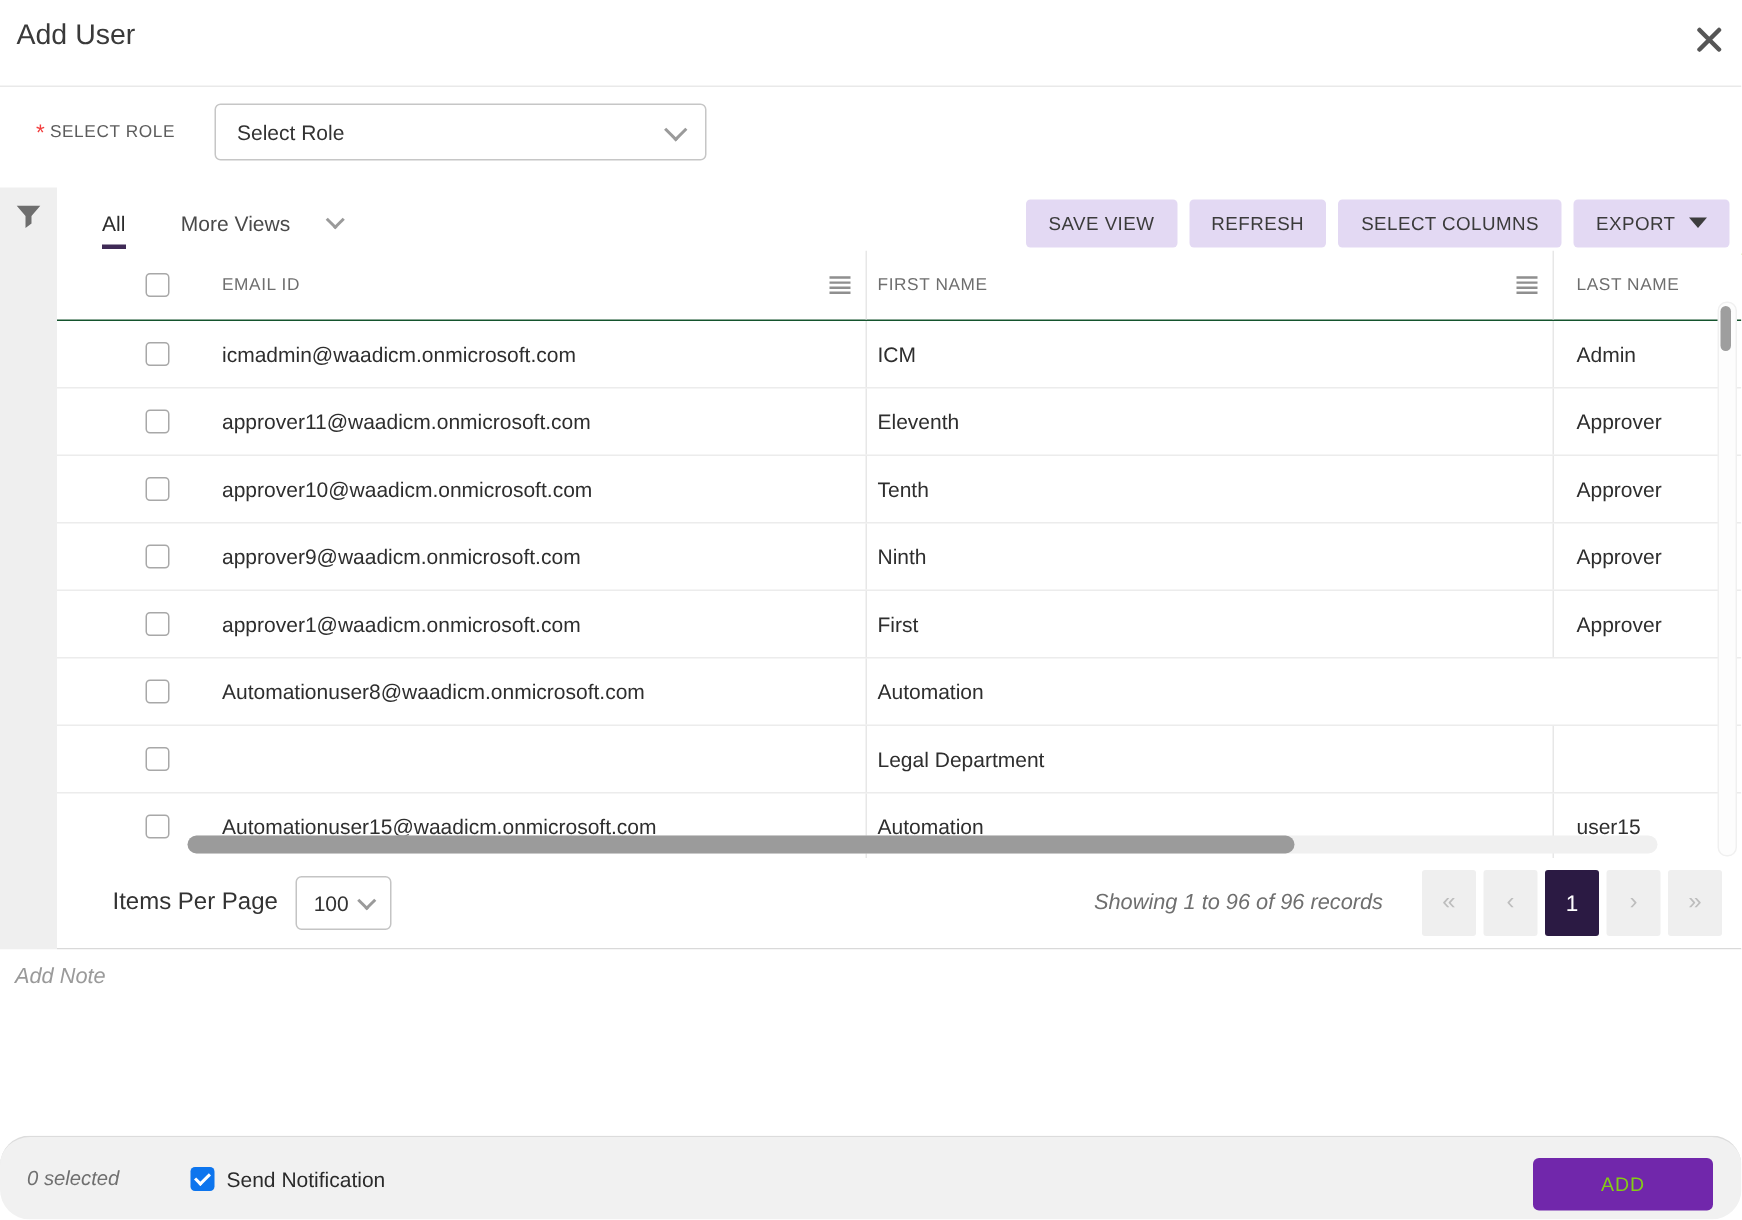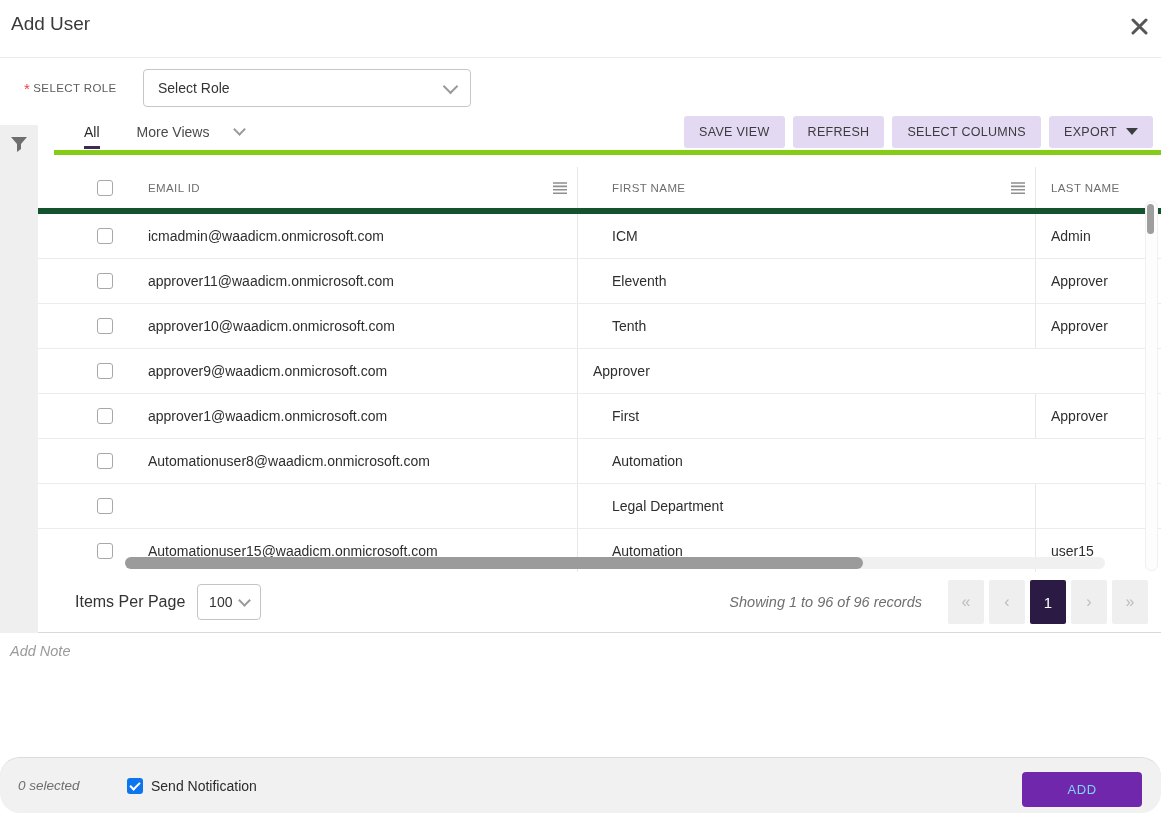--- a/index.html
+++ b/index.html
@@ -22,41 +22,41 @@
   .role-select .chev{margin-left:auto;}
 
   .chev{width:9px;height:9px;border-right:2px solid #9a9a9a;border-bottom:2px solid #9a9a9a;
     transform:rotate(45deg);display:inline-block;margin-top:-4px;}
 
   
   .rail{position:absolute;left:0;top:125px;width:38px;height:508px;background:#efefef;}
   .rail .funnel{display:block;margin:12px auto 0 auto;}
 
   
-  .toolbar{position:absolute;left:38px;top:113px;right:0;height:42px;border-bottom:5px solid #84cc16;
-    display:flex;align-items:center;box-sizing:border-box;background:#fff;margin-left:16px;}
+  .toolbar{position:absolute;left:38px;top:128px;right:0;height:42px;border-bottom:1px solid #84cc16;
+    display:flex;align-items:center;box-sizing:border-box;background:#fff;}
   .tab-all{margin-left:30px;font-size:14px;color:#2b2b2b;position:relative;height:42px;
     display:flex;align-items:center;cursor:pointer;}
   .tab-all::after{content:"";position:absolute;left:0;right:0;bottom:4px;height:3px;background:#3f2a56;}
   .tab-more{margin-left:37px;font-size:14px;color:#4a4a4a;display:flex;align-items:center;gap:26px;cursor:pointer;}
   .tab-more .chev{width:7px;height:7px;}
   .tb-actions{margin-left:auto;display:flex;gap:8px;margin-right:8px;}
   .tb-btn{background:#e3d9f3;border:none;border-radius:3px;color:#3b3b3b;font-size:12.5px;
     letter-spacing:.3px;padding:9px 15px;cursor:pointer;font-family:inherit;display:flex;align-items:center;gap:9px;}
   .caret-down{width:0;height:0;border-left:6px solid transparent;border-right:6px solid transparent;
     border-top:7px solid #3d3d3d;display:inline-block;}
 
   
   .table-wrap{position:absolute;left:38px;top:167px;right:0;height:405px;overflow:hidden;background:#fff;}
   .thead,.trow{display:grid;grid-template-columns:110px 429px 458px 1fr;align-items:center;}
-  .thead{height:47px;border-bottom:6px solid #14532d;box-sizing:border-box;}
+  .thead{height:47px;border-bottom:1px solid #14532d;box-sizing:border-box;}
   .trow{height:45px;border-bottom:1px solid #ececec;box-sizing:border-box;}
   .cell{height:100%;display:flex;align-items:center;position:relative;box-sizing:border-box;}
   .c-check{padding-left:59px;}
-  .c-first,.c-last{border-left:1px solid #e7e7e7;padding-left:34px;}
+  .c-first,.c-last{border-left:1px solid #e7e7e7;padding-left:7px;}
   .c-last{padding-left:15px;}
   .th-label{font-size:11.5px;color:#6e6e6e;letter-spacing:.4px;}
   .c-email{font-size:14px;color:#2e2e2e;}
   .c-first,.c-last{font-size:14px;color:#2e2e2e;}
   .menu-icon{position:absolute;right:9px;top:50%;transform:translateY(-50%);cursor:pointer;}
   .cbx{width:16px;height:16px;border:1px solid #a8a8a8;border-radius:3px;background:#fff;
     display:inline-block;cursor:pointer;box-sizing:border-box;}
 
   
   .hscroll{position:absolute;left:87px;top:390px;width:980px;height:12px;background:#f0f0f0;
@@ -87,21 +87,21 @@
   .bottom-bar{position:absolute;left:0;bottom:0;right:0;height:56px;background:#f1f1f1;
     border-top:1px solid #dcdcdc;display:flex;align-items:center;box-sizing:border-box;border-radius:20px;}
   .sel-count{margin-left:18px;font-style:italic;font-size:13.5px;color:#6f6f6f;width:82px;}
   .notif-wrap{display:flex;align-items:center;gap:8px;margin-left:27px;cursor:pointer;}
   .cbx-checked{width:16px;height:16px;background:#0d75ee;border-radius:3px;position:relative;
     display:inline-block;cursor:pointer;}
   .cbx-checked::after{content:"";position:absolute;left:5px;top:2px;width:4px;height:8px;
     border:solid #fff;border-width:0 2px 2px 0;transform:rotate(45deg);}
   .notif-label{font-size:14px;color:#2b2b2b;}
   .add-btn{position:absolute;right:19px;top:14px;width:120px;height:35px;background:#7127ab;border:none;
-    border-radius:4px;color:#7dd3fc;font-size:13px;letter-spacing:.6px;cursor:pointer;font-family:inherit;}
+    border-radius:4px;color:#84cc16;font-size:13px;letter-spacing:.6px;cursor:pointer;font-family:inherit;}
 </style>
 </head>
 <body>
 
 <div id="modal">
 
   <div class="hdr">
     <div class="hdr-title">Add User</div>
     <div class="close-btn">
       <svg width="17" height="17" viewBox="0 0 17 17">
@@ -191,20 +191,21 @@
     <div class="cell c-email">approver10@waadicm.onmicrosoft.com</div>
     <div class="cell c-first">Tenth</div>
     <div class="cell c-last">Approver</div>
   </div>
 
   <div class="trow">
     <div class="cell c-check">
       <span class="cbx"></span>
     </div>
     <div class="cell c-email">approver9@waadicm.onmicrosoft.com</div>
+    <div class="cell c-first">Ninth</div>
     <div class="cell c-last">Approver</div>
   </div>
 
   <div class="trow">
     <div class="cell c-check">
       <span class="cbx"></span>
     </div>
     <div class="cell c-email">approver1@waadicm.onmicrosoft.com</div>
     <div class="cell c-first">First</div>
     <div class="cell c-last">Approver</div>

